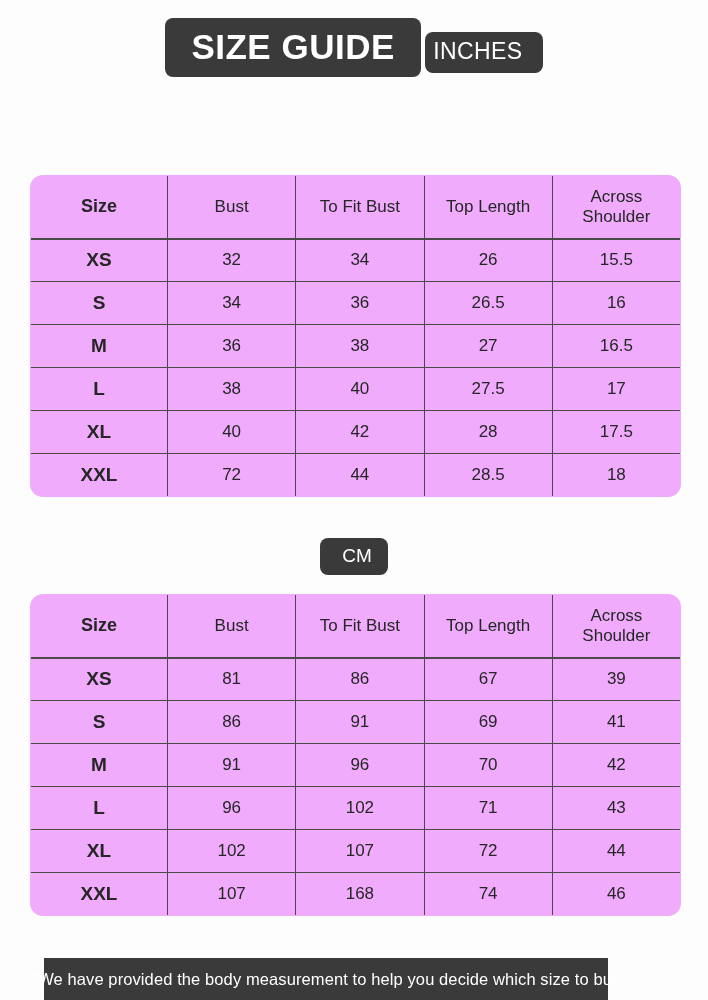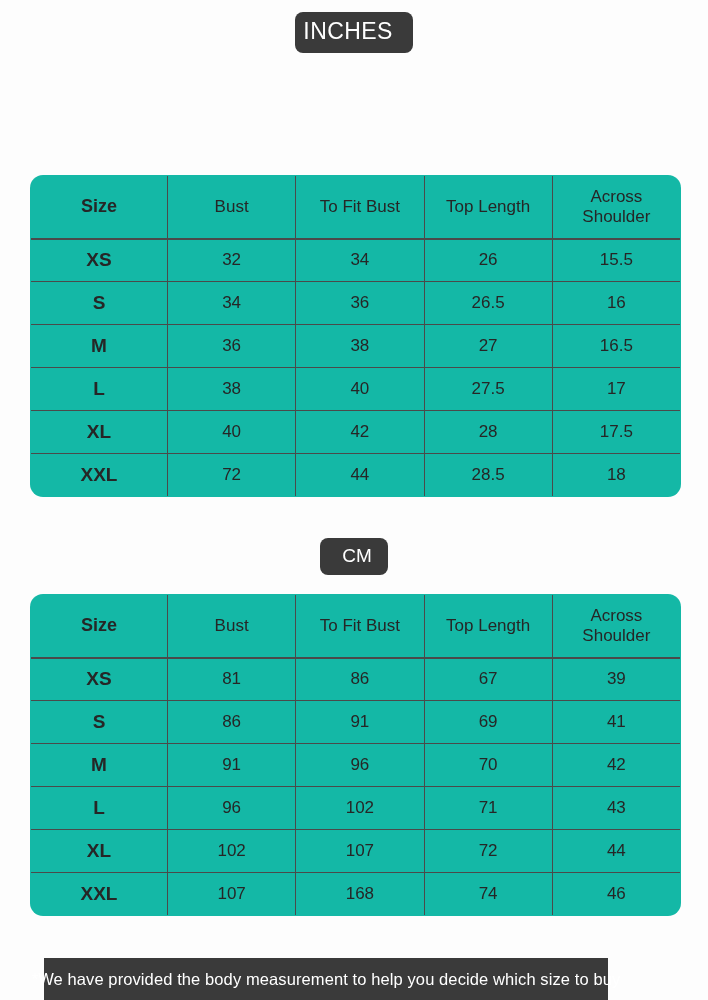--- a/index.html
+++ b/index.html
@@ -81,21 +81,21 @@
     font-size: 19px;
     border-radius: 8px;
     text-align: center;
   }
 
   #table-cm-wrap { top: 594px; }
 
   table.size-table {
     width: 650px;
     border-collapse: collapse;
-    background: #14b8a6;
+    background: #f0abfc;
     border: 1.6px solid #4a4a4a;
     border-radius: 13px;
     overflow: hidden;
     table-layout: fixed;
   }
 
   table.size-table th,
   table.size-table td {
     border-left: 1.4px solid #4a4a4a;
     border-top: 1.4px solid #4a4a4a;
@@ -156,20 +156,21 @@
     letter-spacing: 0.1px;
     white-space: nowrap;
   }
 </style>
 </head>
 <body>
 
 <div id="page">
 
   <div class="header-block">
+    <div class="badge title-badge">SIZE GUIDE</div>
     <div class="badge unit-badge">INCHES</div>
   </div>
 
   <div class="table-wrap" id="table-inches-wrap">
     <table class="size-table">
       <colgroup>
         <col class="c-size">
           <col class="c-data">
           <col class="c-data">
           <col class="c-data">

